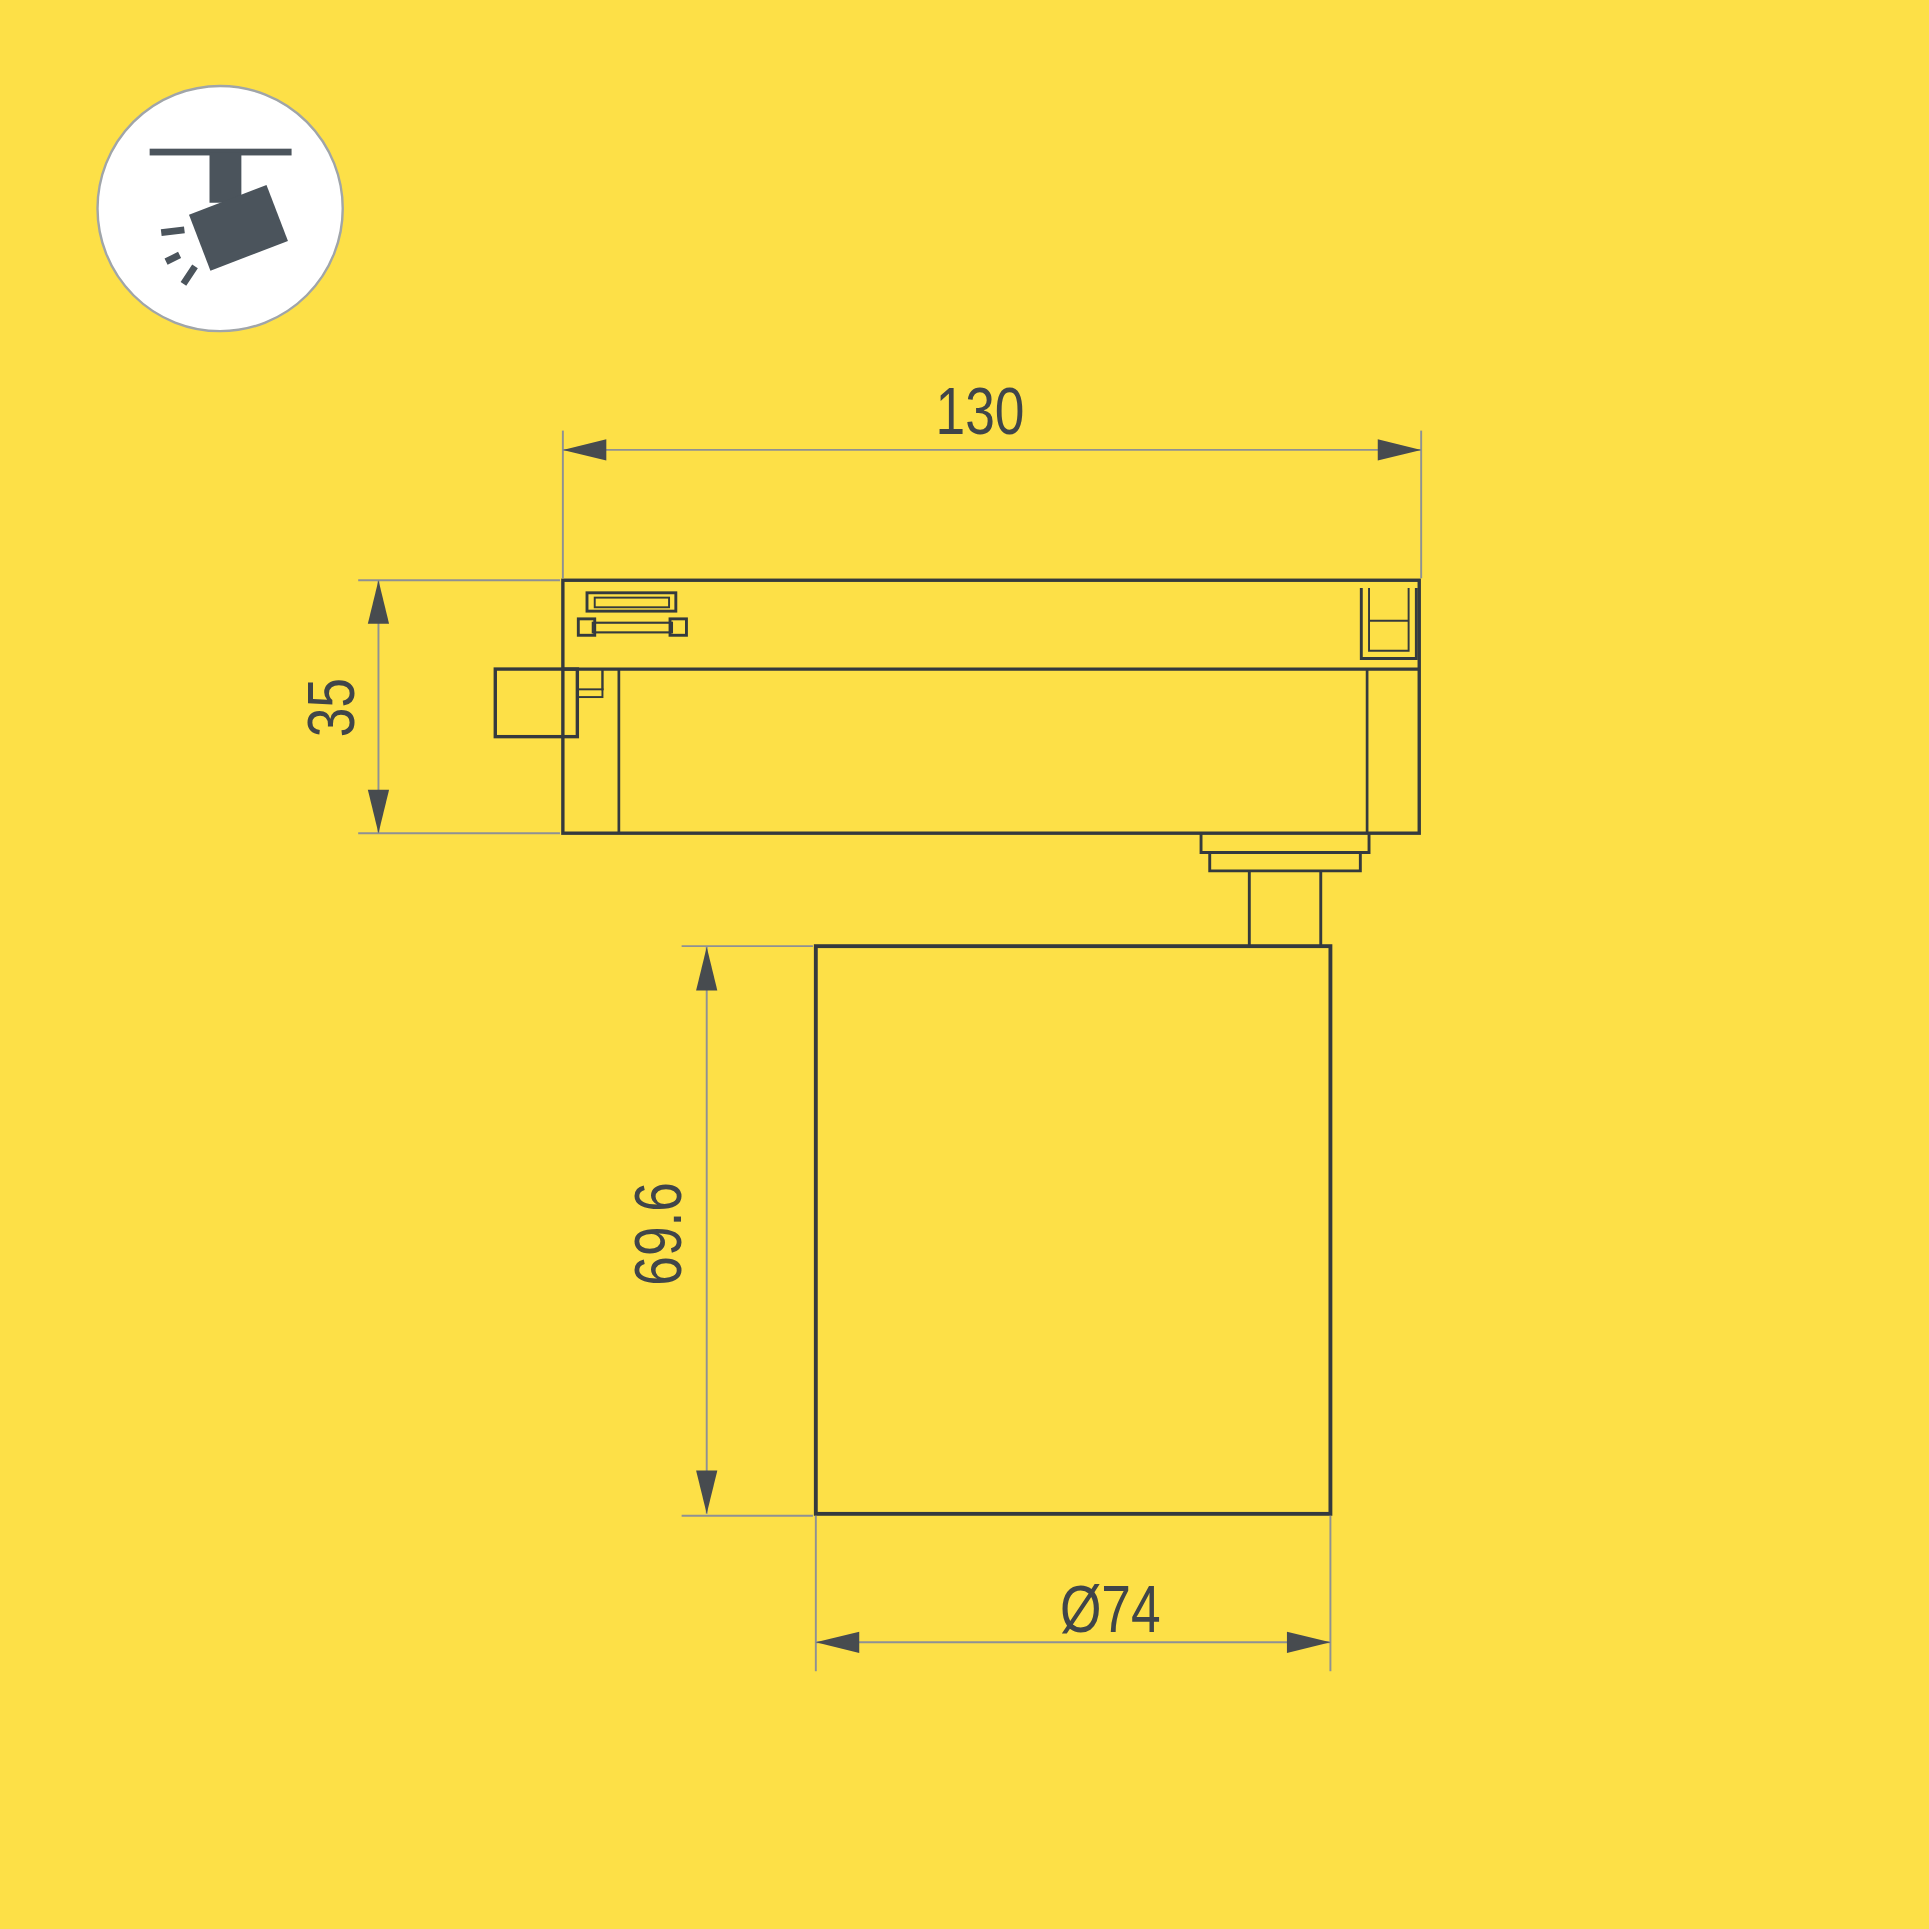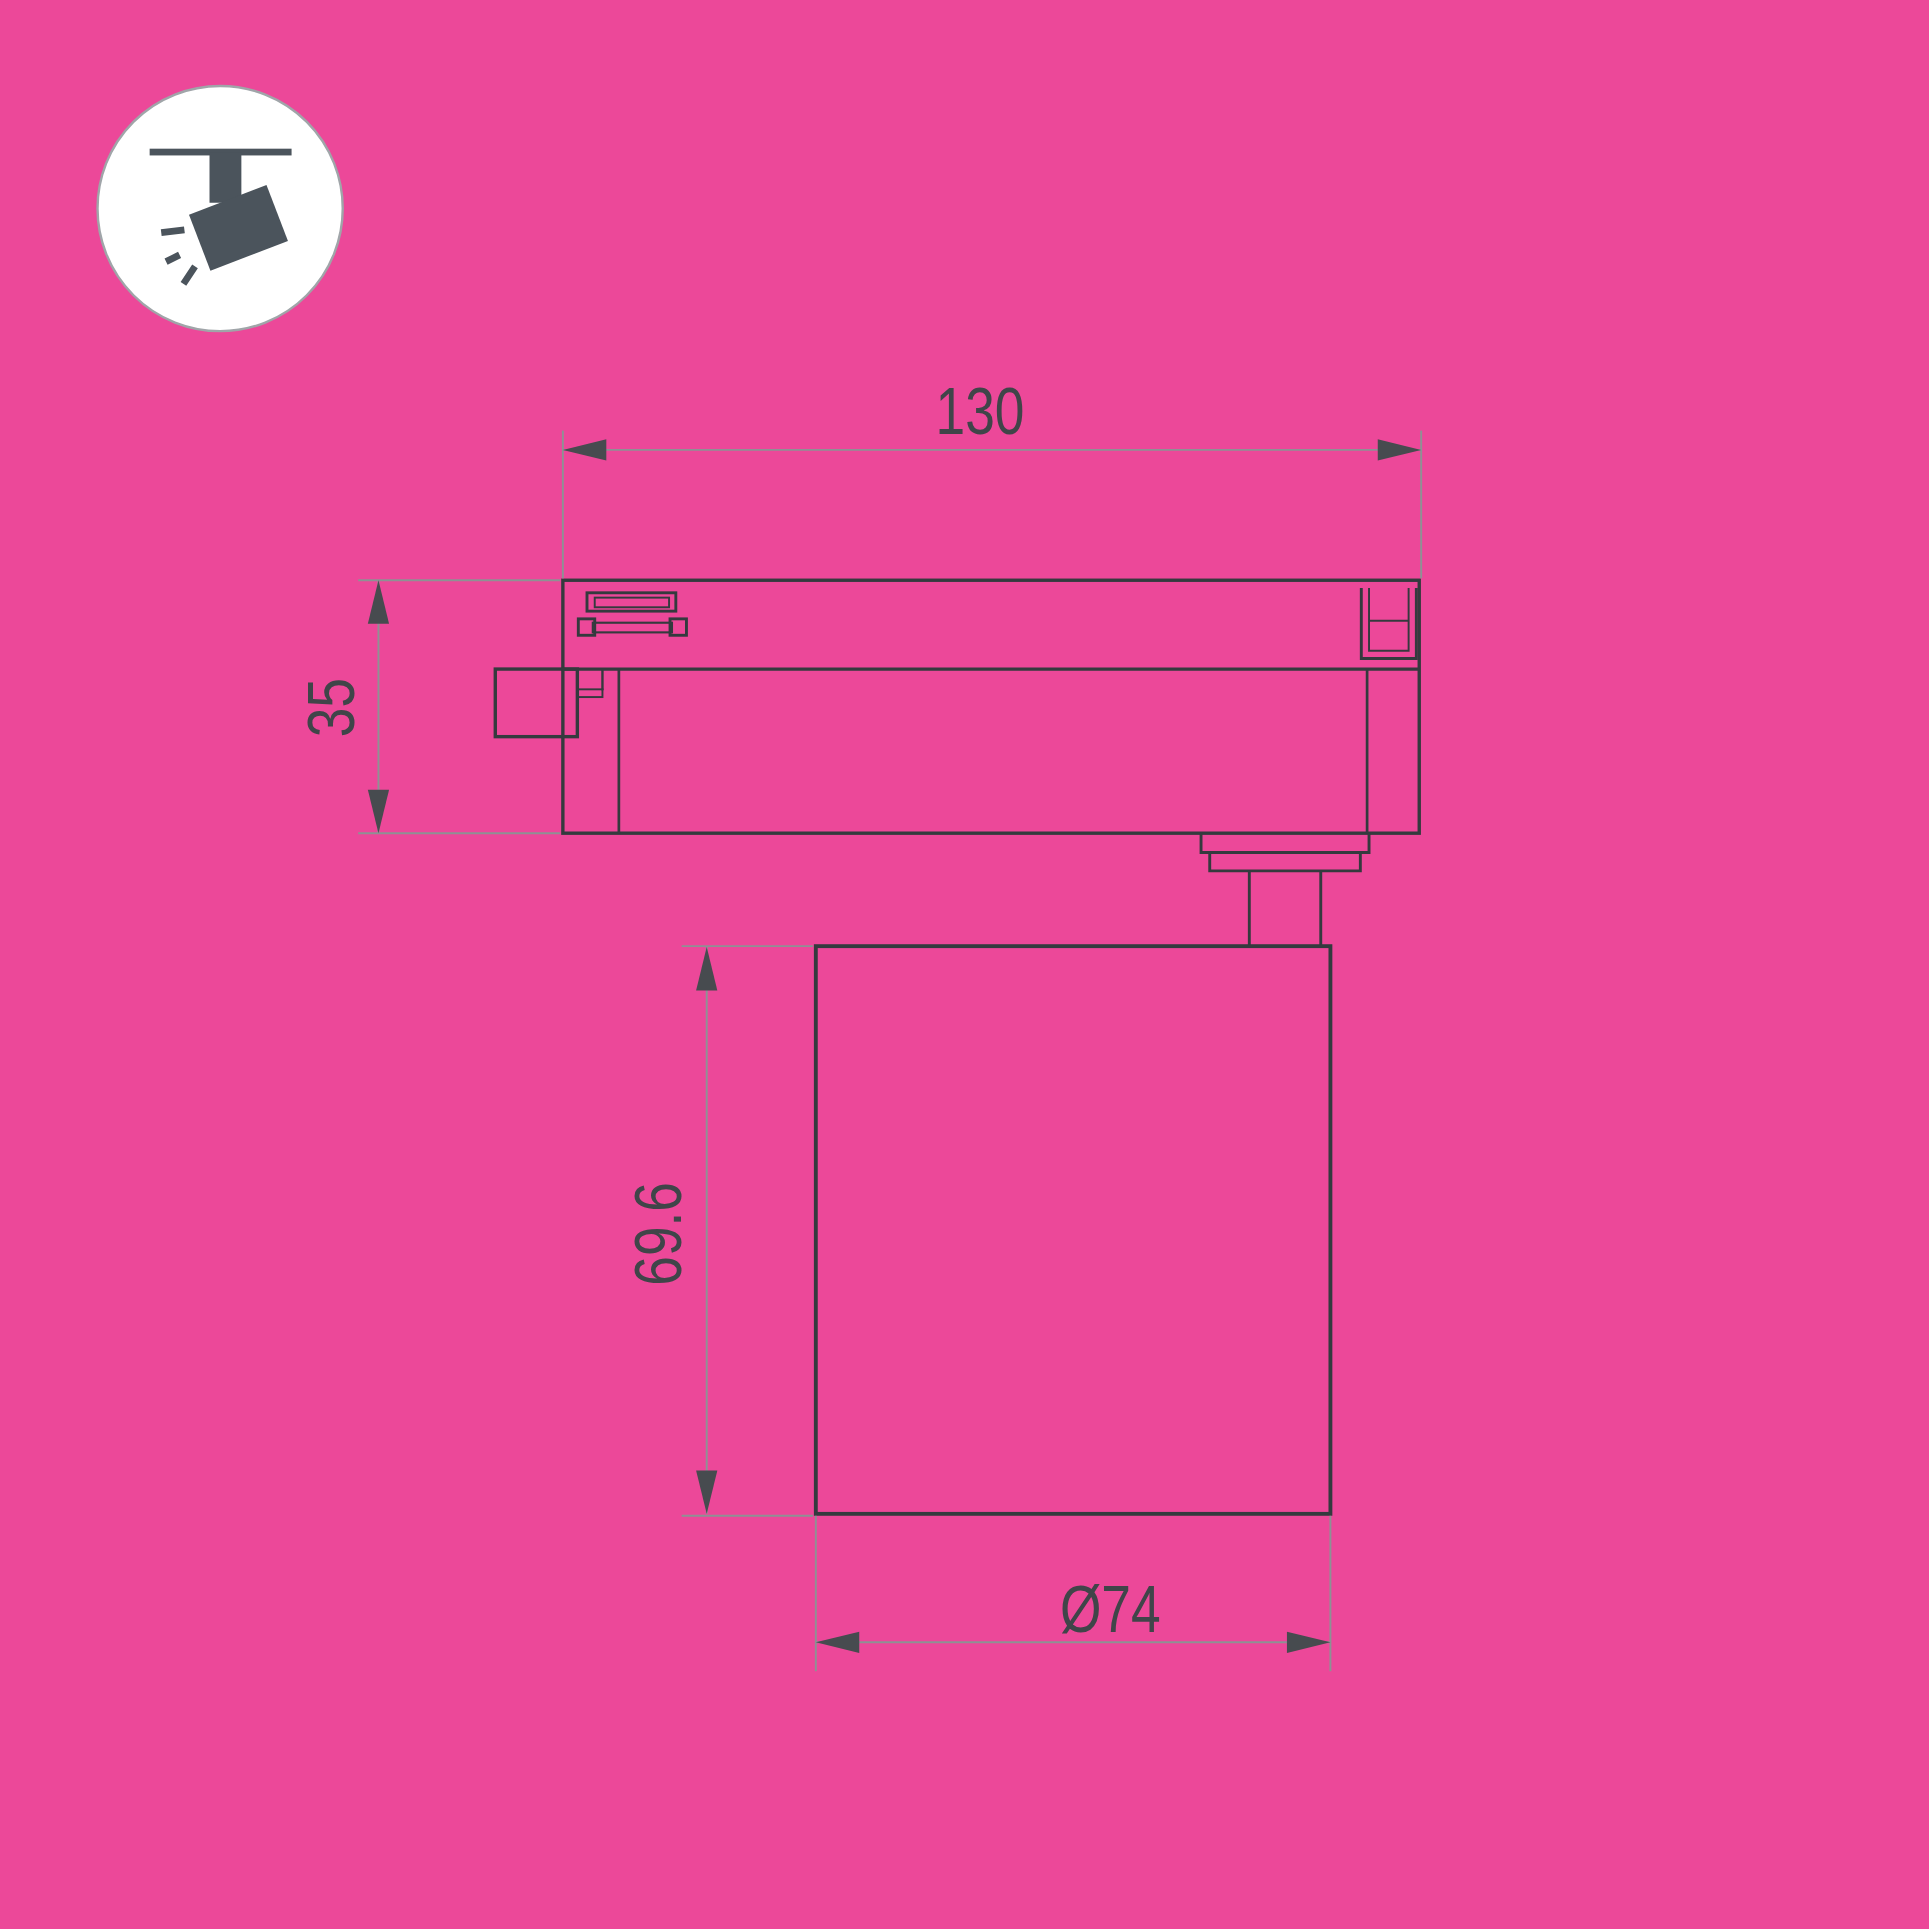--- a/index.html
+++ b/index.html
@@ -4,21 +4,21 @@
 <style>
   html, body {
     margin: 0;
     padding: 0;
     background: #ffffff;
   }
   .stage {
     position: relative;
     width: 1929px;
     height: 1929px;
-    background: #ec4899;
+    background: #fde047;
     overflow: hidden;
     font-family: "Liberation Sans", sans-serif;
   }
   .stage svg {
     position: absolute;
     left: 0;
     top: 0;
     width: 100%;
     height: 100%;
   }

